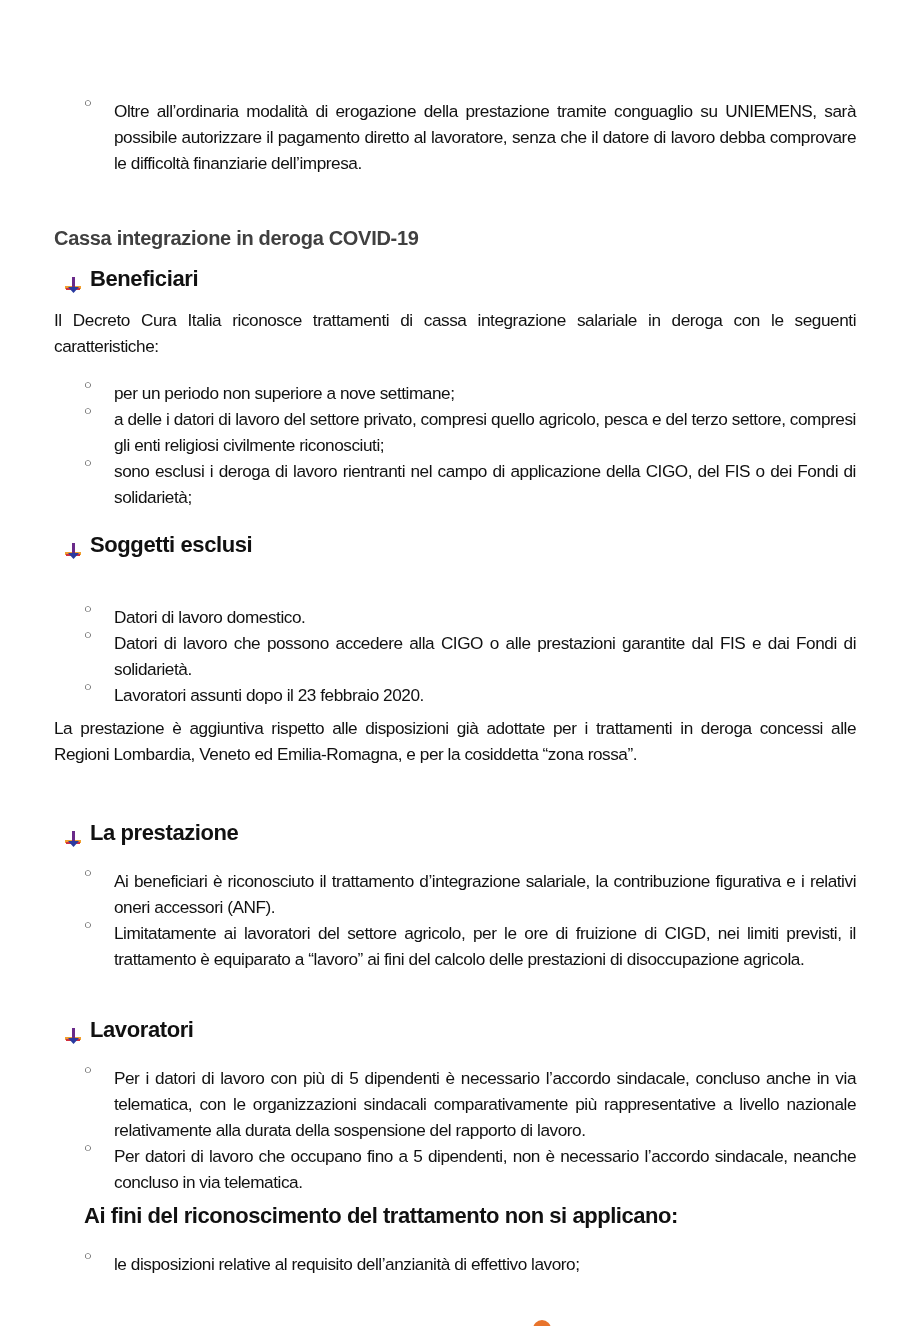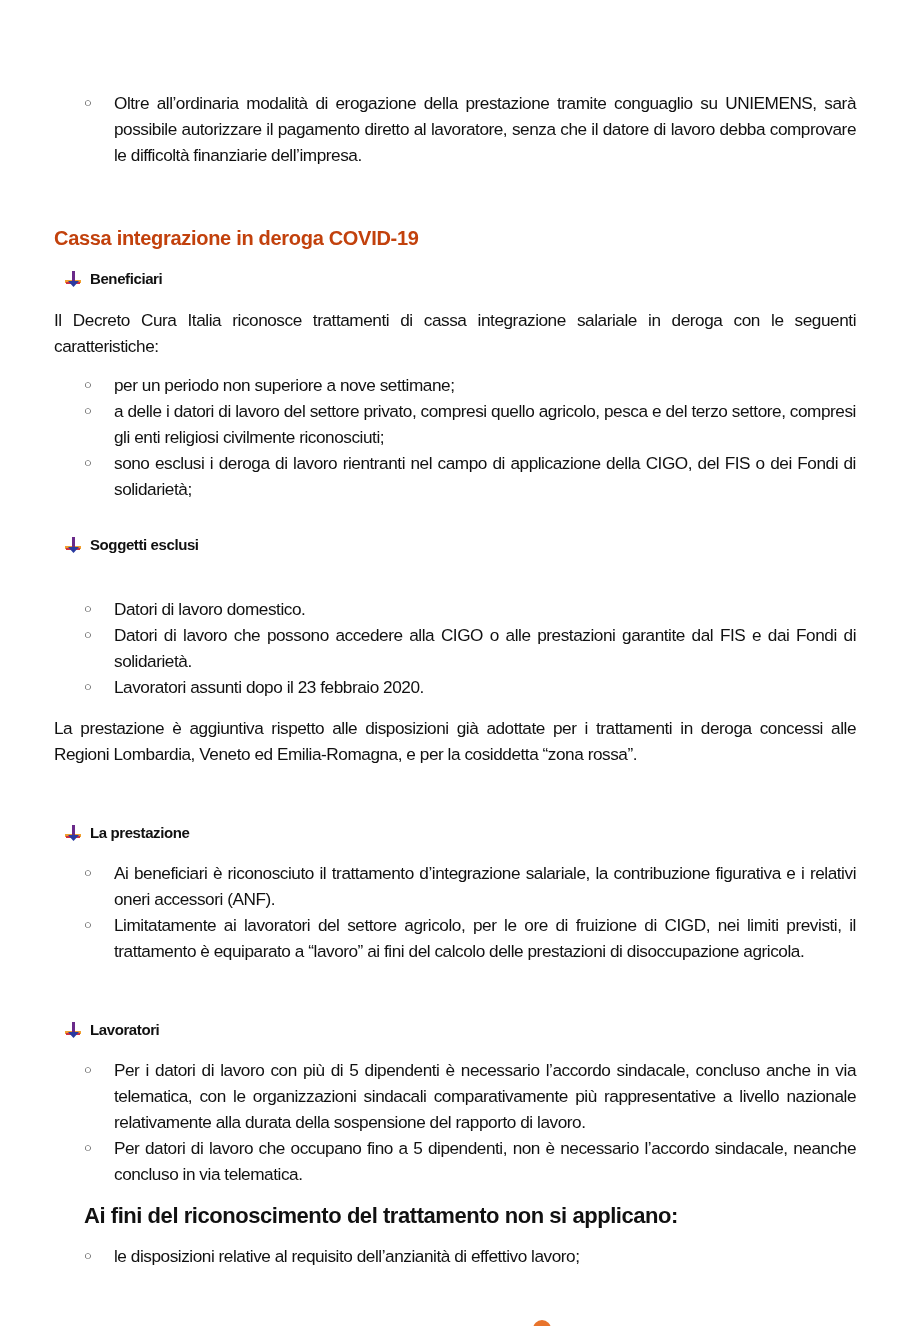--- a/index.html
+++ b/index.html
@@ -11,29 +11,29 @@
   .page { position: absolute; left: 0; top: 0; width: 921px; height: 1326px; }
   .txt {
     font-size: 17.2px; line-height: 26px; letter-spacing: -0.45px;
     text-align: justify;
   }
   .bullet-item { position: absolute; left: 84px; width: 772px; }
   .bullet-item .mark {
     position: absolute; left: 0; top: 0; width: 14px; font-size: 13px;
     line-height: 26px; color: #222;
   }
-  .bullet-item .body { margin-left: 30px; }
+  .bullet-item .body { margin-left: 30px; margin-top: 8px; }
   .para { position: absolute; left: 54px; width: 802px; }
   .heading {
     position: absolute; left: 54px; top: 224px; font-size: 20px; font-weight: bold;
-    color: #c2410c; letter-spacing: -0.3px; line-height: 28px;
+    color: #404040; letter-spacing: -0.3px; line-height: 28px;
   }
   .subhead {
-    position: absolute; left: 64px; font-size: 15px; font-weight: bold;
-    letter-spacing: -0.4px; line-height: 26px; display: flex; align-items: center;
+    position: absolute; left: 64px; font-size: 22px; font-weight: bold;
+    letter-spacing: -0.4px; line-height: 26px; display: flex; align-items: flex-end;
   }
   .subhead .ico { width: 18px; height: 18px; margin-right: 8px; position: relative; }
   .boldline {
     position: absolute; left: 84px; font-size: 22px; font-weight: bold;
     letter-spacing: -0.45px; line-height: 26px;
   }
   .footer-mark {
     position: absolute; left: 533px; top: 1320px; width: 18px; height: 18px;
     border-radius: 50%; background: #e8742c;
   }

